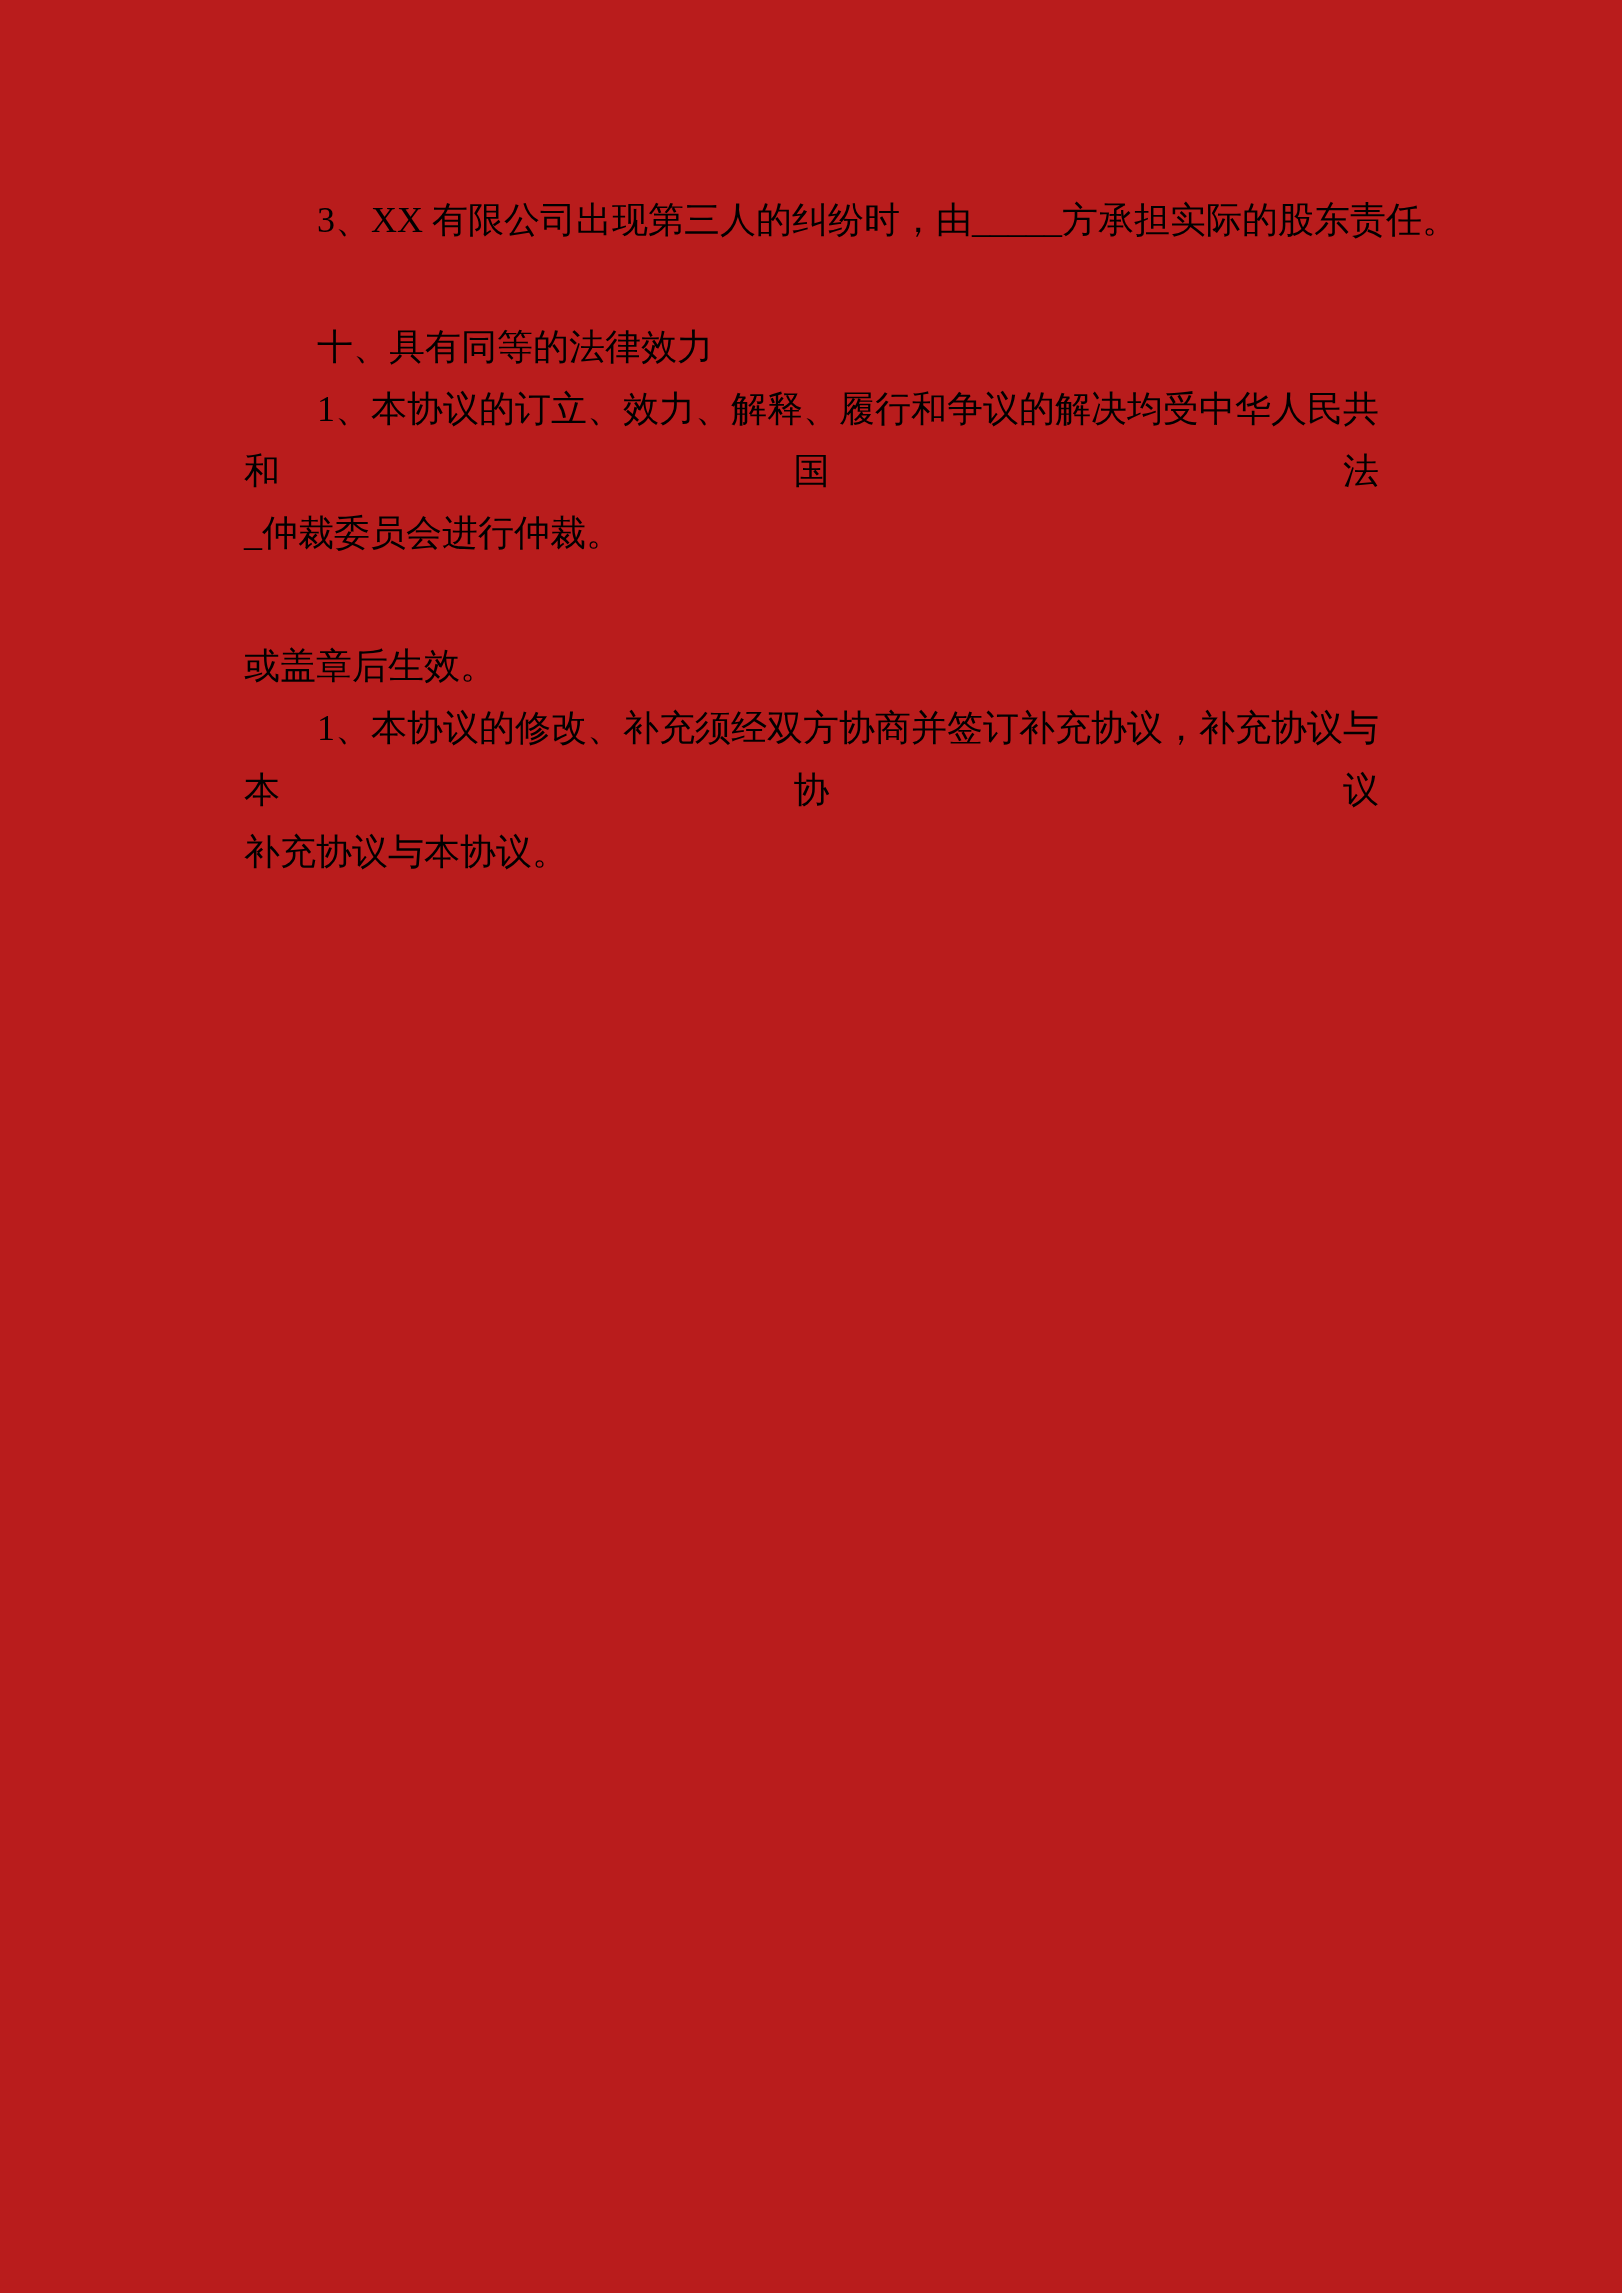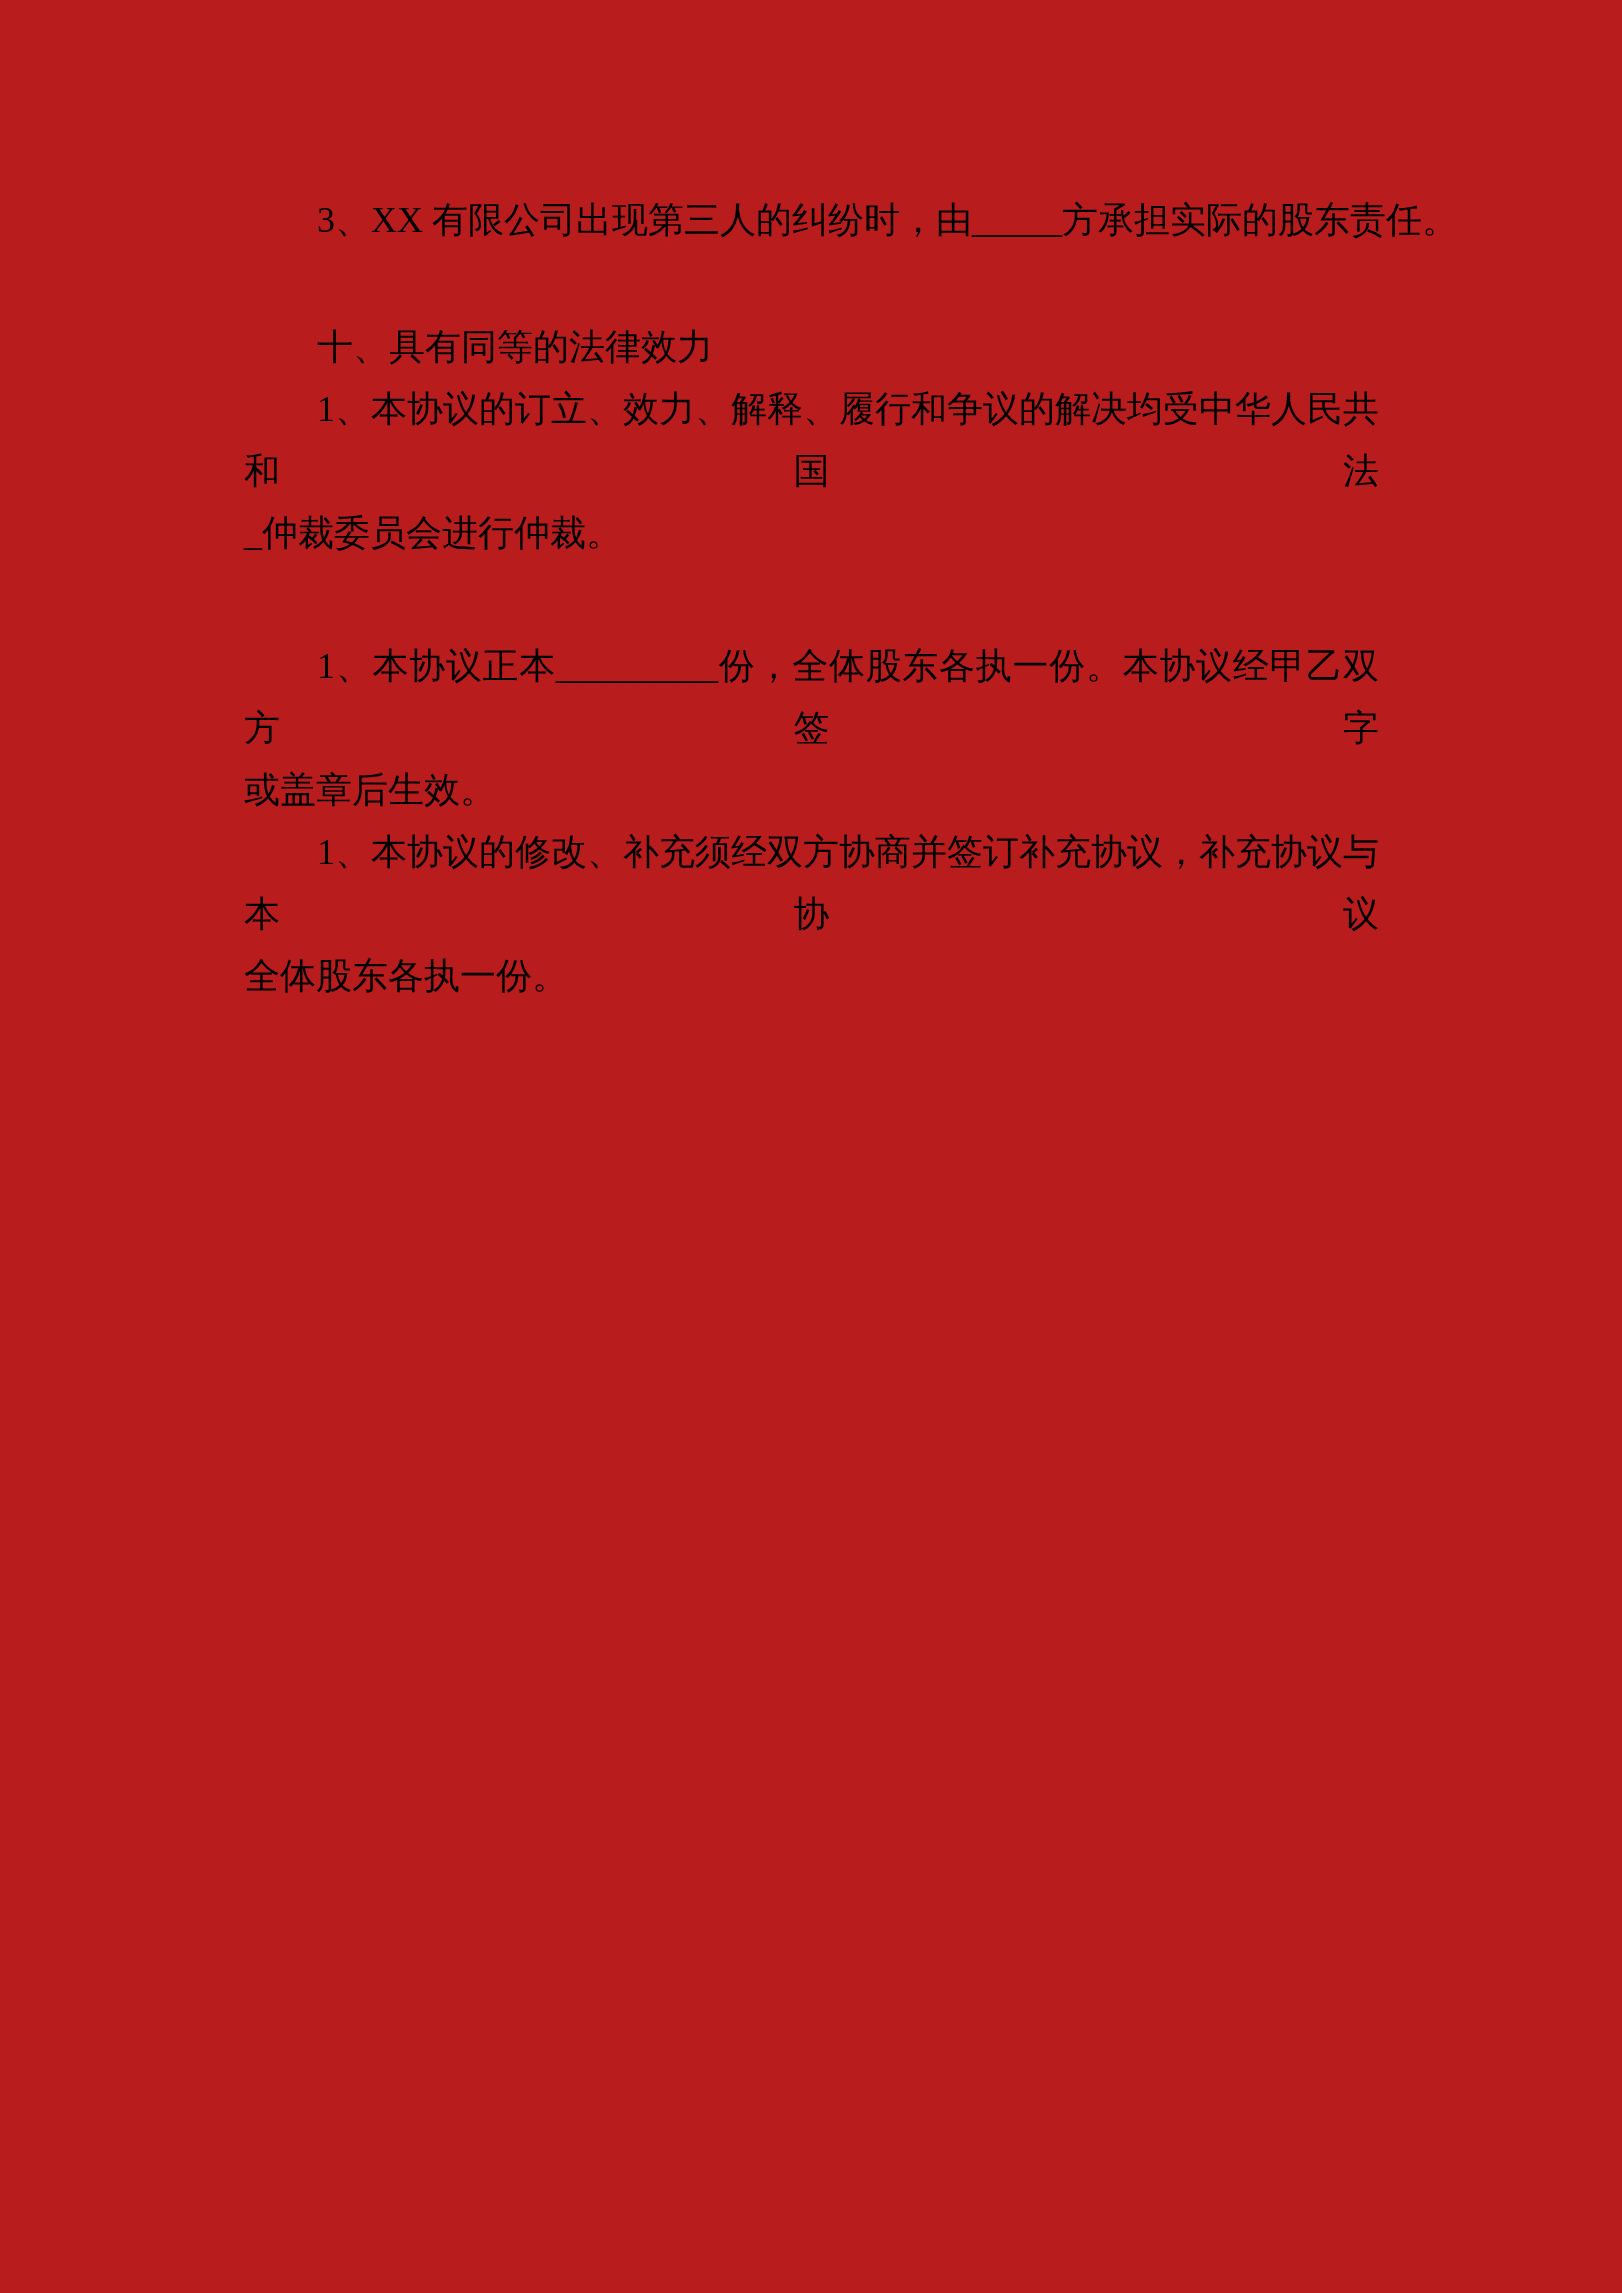--- a/index.html
+++ b/index.html
@@ -55,21 +55,20 @@
 
     <p class="line indent">十、具有同等的法律效力</p>
 
     <p class="line indent fill">1、本协议的订立、效力、解释、履行和争议的解决均受中华人民共和国法</p>
 
     <p class="line">_仲裁委员会进行仲裁。</p>
 
     <div class="spacer-lg"></div>
 
 
-    <p class="line indent fill">1、本协议正本_________份，全体股东各执一份。本协议经甲乙双方签字</p>
     <p class="line">或盖章后生效。</p>
 
     <p class="line indent fill">1、本协议的修改、补充须经双方协商并签订补充协议，补充协议与本协议</p>
-    <p class="line">全体股东各执一份。</p>
+    <p class="line">补充协议与本协议。</p>
 
   </div>
 </div>
 
 
 </body></html>

